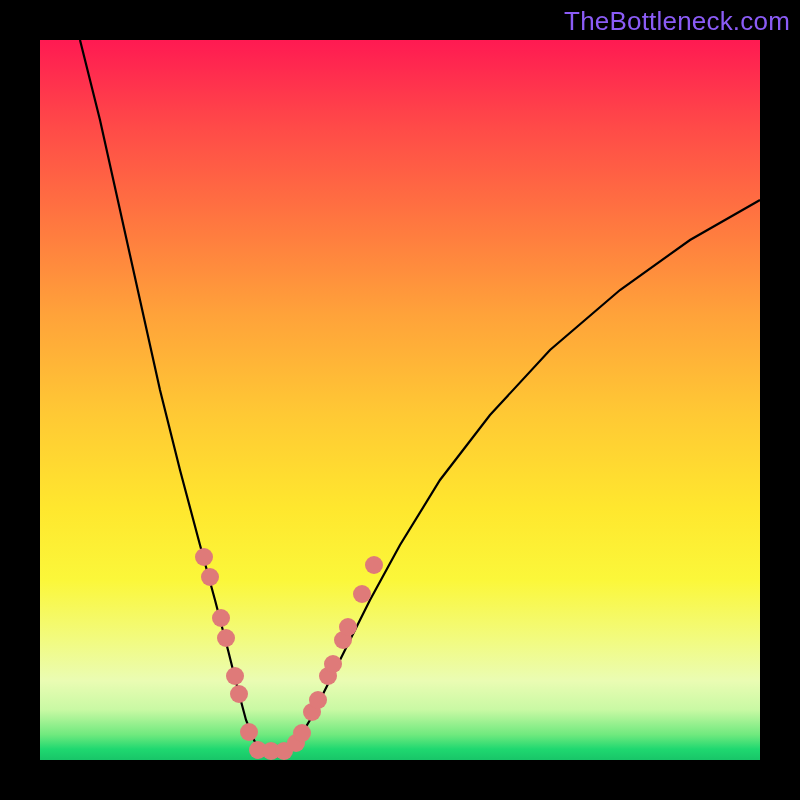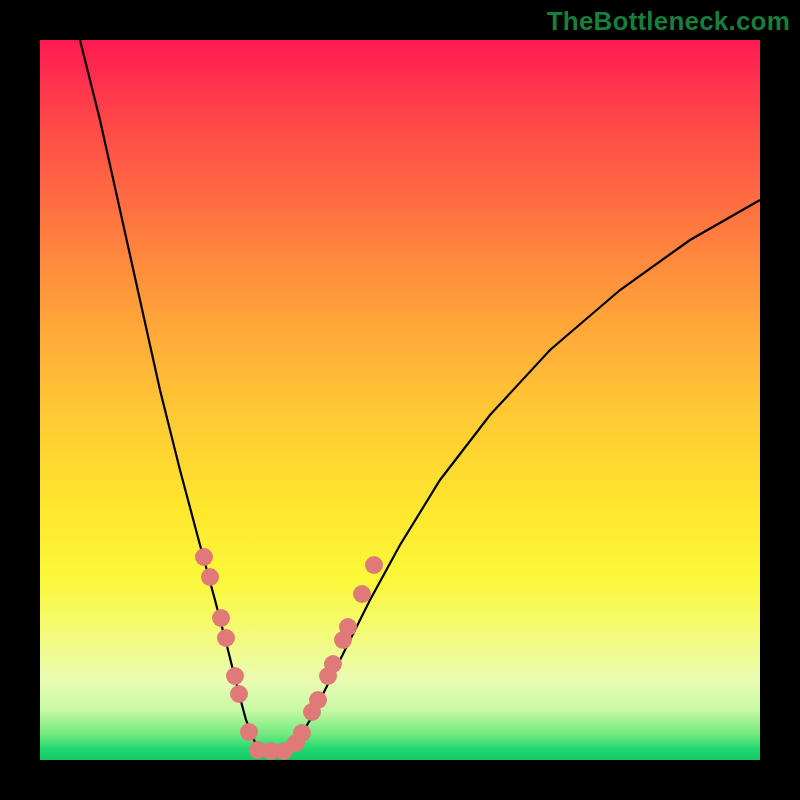--- a/index.html
+++ b/index.html
@@ -39,23 +39,23 @@
       #c9f9a4 93%,
       #6fe97e 96.5%,
       #1fd870 98.5%,
       #18c568 100%
     );
   }
   .watermark {
     position: absolute;
     top: 6px;
     right: 10px;
-    color: #15803d;
+    color: #8b5cf6;
     font-size: 26px;
-    font-weight: 700;
+    font-weight: 400;
     letter-spacing: 0.2px;
     user-select: none;
     margin-left: 36px;
   }
   svg.curves {
     position: absolute;
     left: 0; top: 0;
     width: 720px;
     height: 720px;
     overflow: visible;

